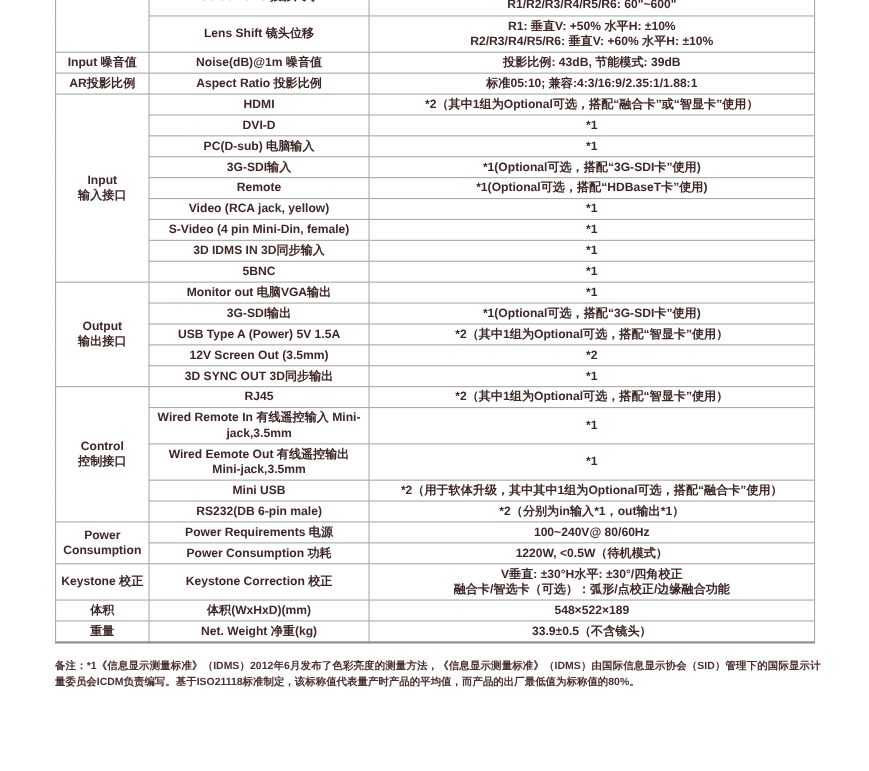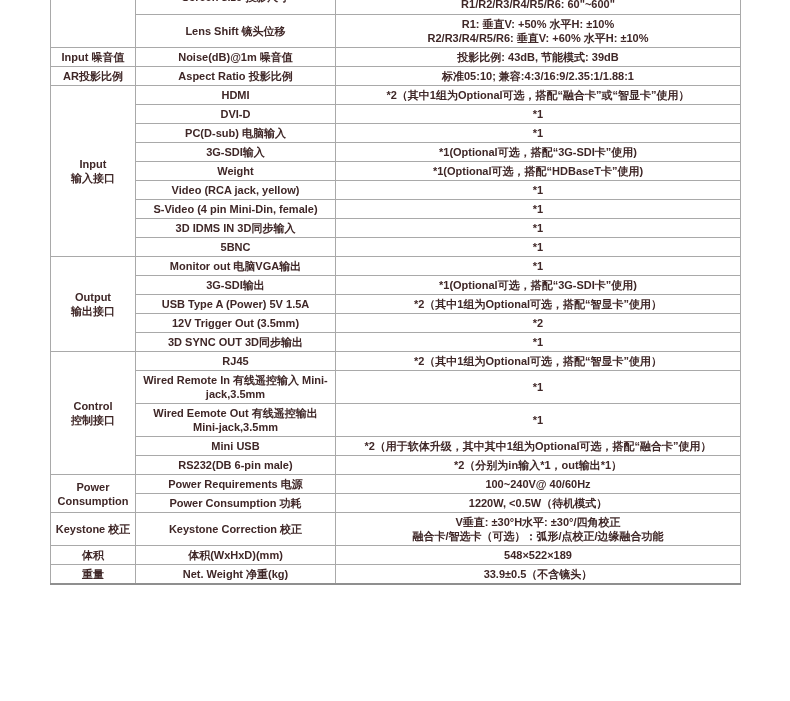--- a/index.html
+++ b/index.html
@@ -90,21 +90,21 @@
           </tr>
           <tr>
             <td>PC(D-sub) 电脑输入</td>
             <td>*1</td>
           </tr>
           <tr>
             <td>3G-SDI输入</td>
             <td>*1(Optional可选，搭配“3G-SDI卡”使用)</td>
           </tr>
           <tr>
-            <td>Weight</td>
+            <td>Remote</td>
             <td>*1(Optional可选，搭配“HDBaseT卡”使用)</td>
           </tr>
           <tr>
             <td>Video (RCA jack, yellow)</td>
             <td>*1</td>
           </tr>
           <tr>
             <td>S-Video (4 pin Mini-Din, female)</td>
             <td>*1</td>
           </tr>
@@ -124,21 +124,21 @@
           </tr>
           <tr>
             <td>3G-SDI输出</td>
             <td>*1(Optional可选，搭配“3G-SDI卡”使用)</td>
           </tr>
           <tr>
             <td>USB Type A (Power) 5V 1.5A</td>
             <td>*2（其中1组为Optional可选，搭配“智显卡”使用）</td>
           </tr>
           <tr>
-            <td>12V Trigger Out (3.5mm)</td>
+            <td>12V Screen Out (3.5mm)</td>
             <td>*2</td>
           </tr>
           <tr>
             <td>3D SYNC OUT 3D同步输出</td>
             <td>*1</td>
           </tr>
           <tr>
             <td rowspan="5">Control
 控制接口</td>
             <td>RJ45</td>
@@ -157,21 +157,21 @@
             <td>*2（用于软体升级，其中其中1组为Optional可选，搭配“融合卡”使用）</td>
           </tr>
           <tr>
             <td>RS232(DB 6-pin male)</td>
             <td>*2（分别为in输入*1，out输出*1）</td>
           </tr>
           <tr>
             <td rowspan="2">Power
 Consumption</td>
             <td>Power Requirements 电源</td>
-            <td>100~240V@ 40/60Hz</td>
+            <td>100~240V@ 80/60Hz</td>
           </tr>
           <tr>
             <td>Power Consumption 功耗</td>
             <td>1220W, &lt;0.5W（待机模式）</td>
           </tr>
           <tr>
             <td rowspan="1">Keystone 校正</td>
             <td>Keystone Correction 校正</td>
             <td>V垂直: ±30°H水平: ±30°/四角校正
 融合卡/智选卡（可选）：弧形/点校正/边缘融合功能</td>
@@ -182,13 +182,14 @@
             <td>548×522×189</td>
           </tr>
           <tr>
             <td rowspan="1">重量</td>
             <td>Net. Weight 净重(kg)</td>
             <td>33.9±0.5（不含镜头）</td>
           </tr>
         </tbody>
     </table>
   </div>
+  <div class="footnote">备注：*1《信息显示测量标准》（IDMS）2012年6月发布了色彩亮度的测量方法，《信息显示测量标准》（IDMS）由国际信息显示协会（SID）管理下的国际显示计量委员会ICDM负责编写。基于ISO21118标准制定，该标称值代表量产时产品的平均值，而产品的出厂最低值为标称值的80%。</div>
 </div>
 
 </body></html>

